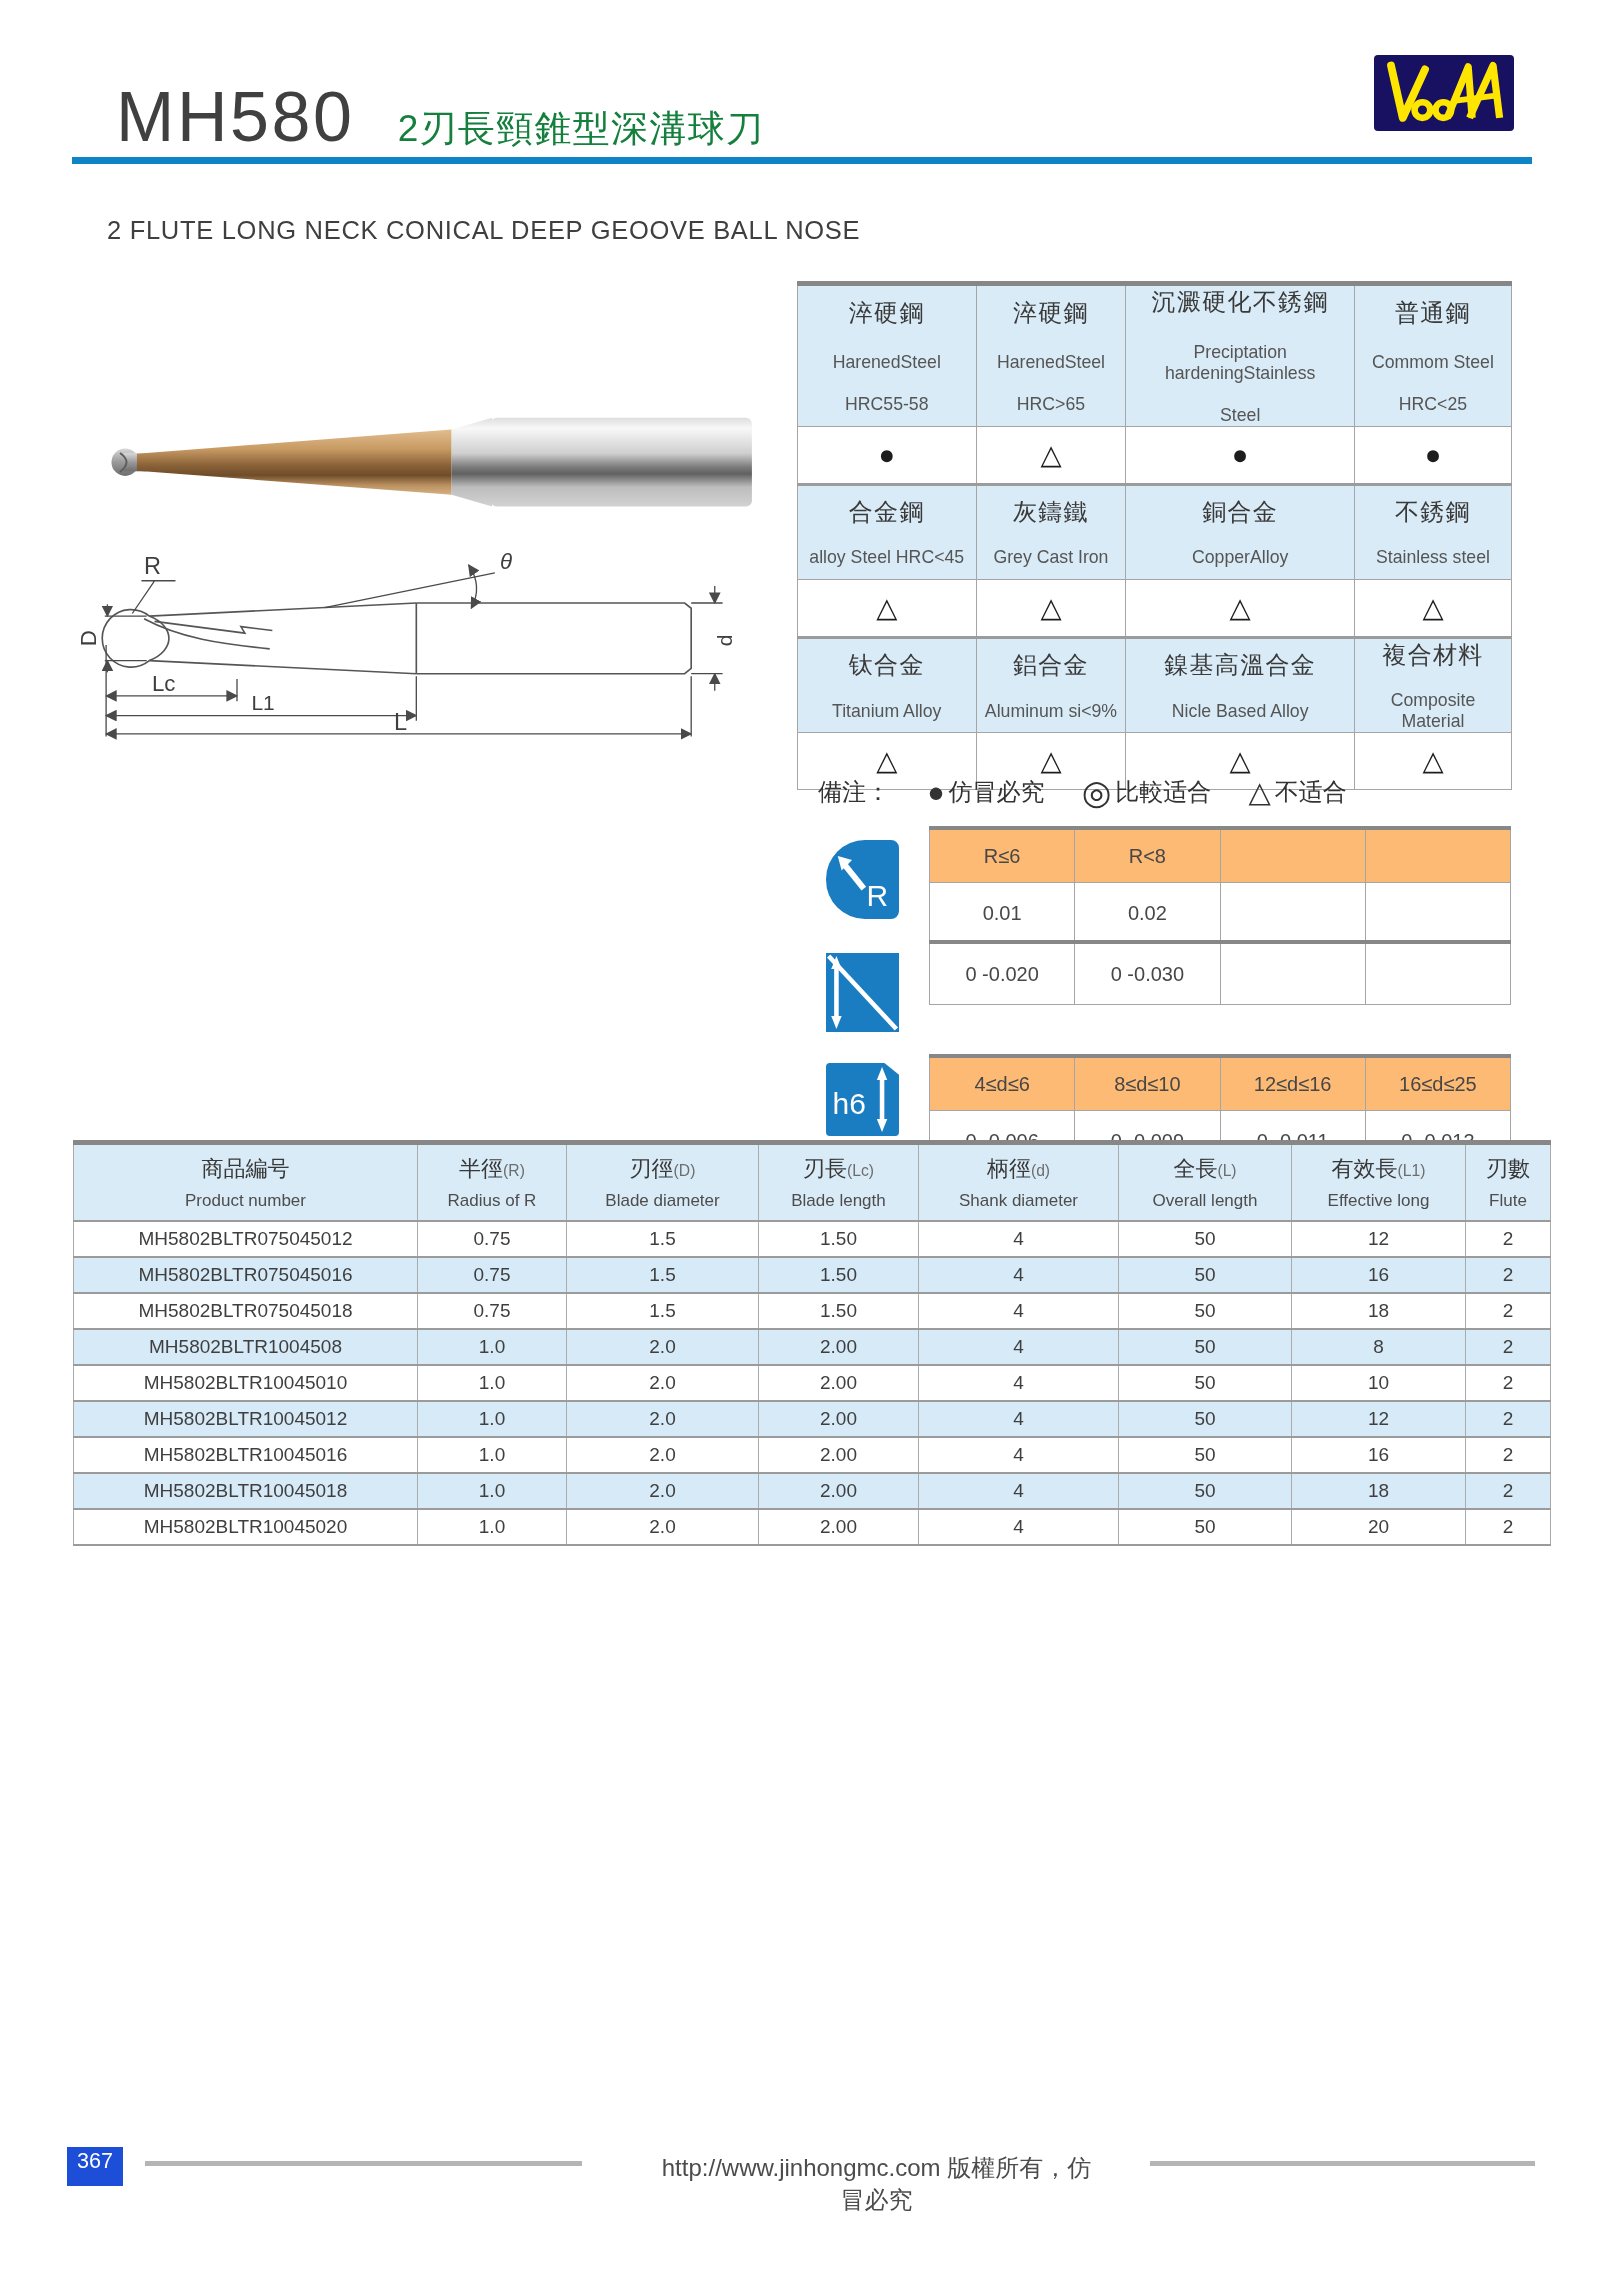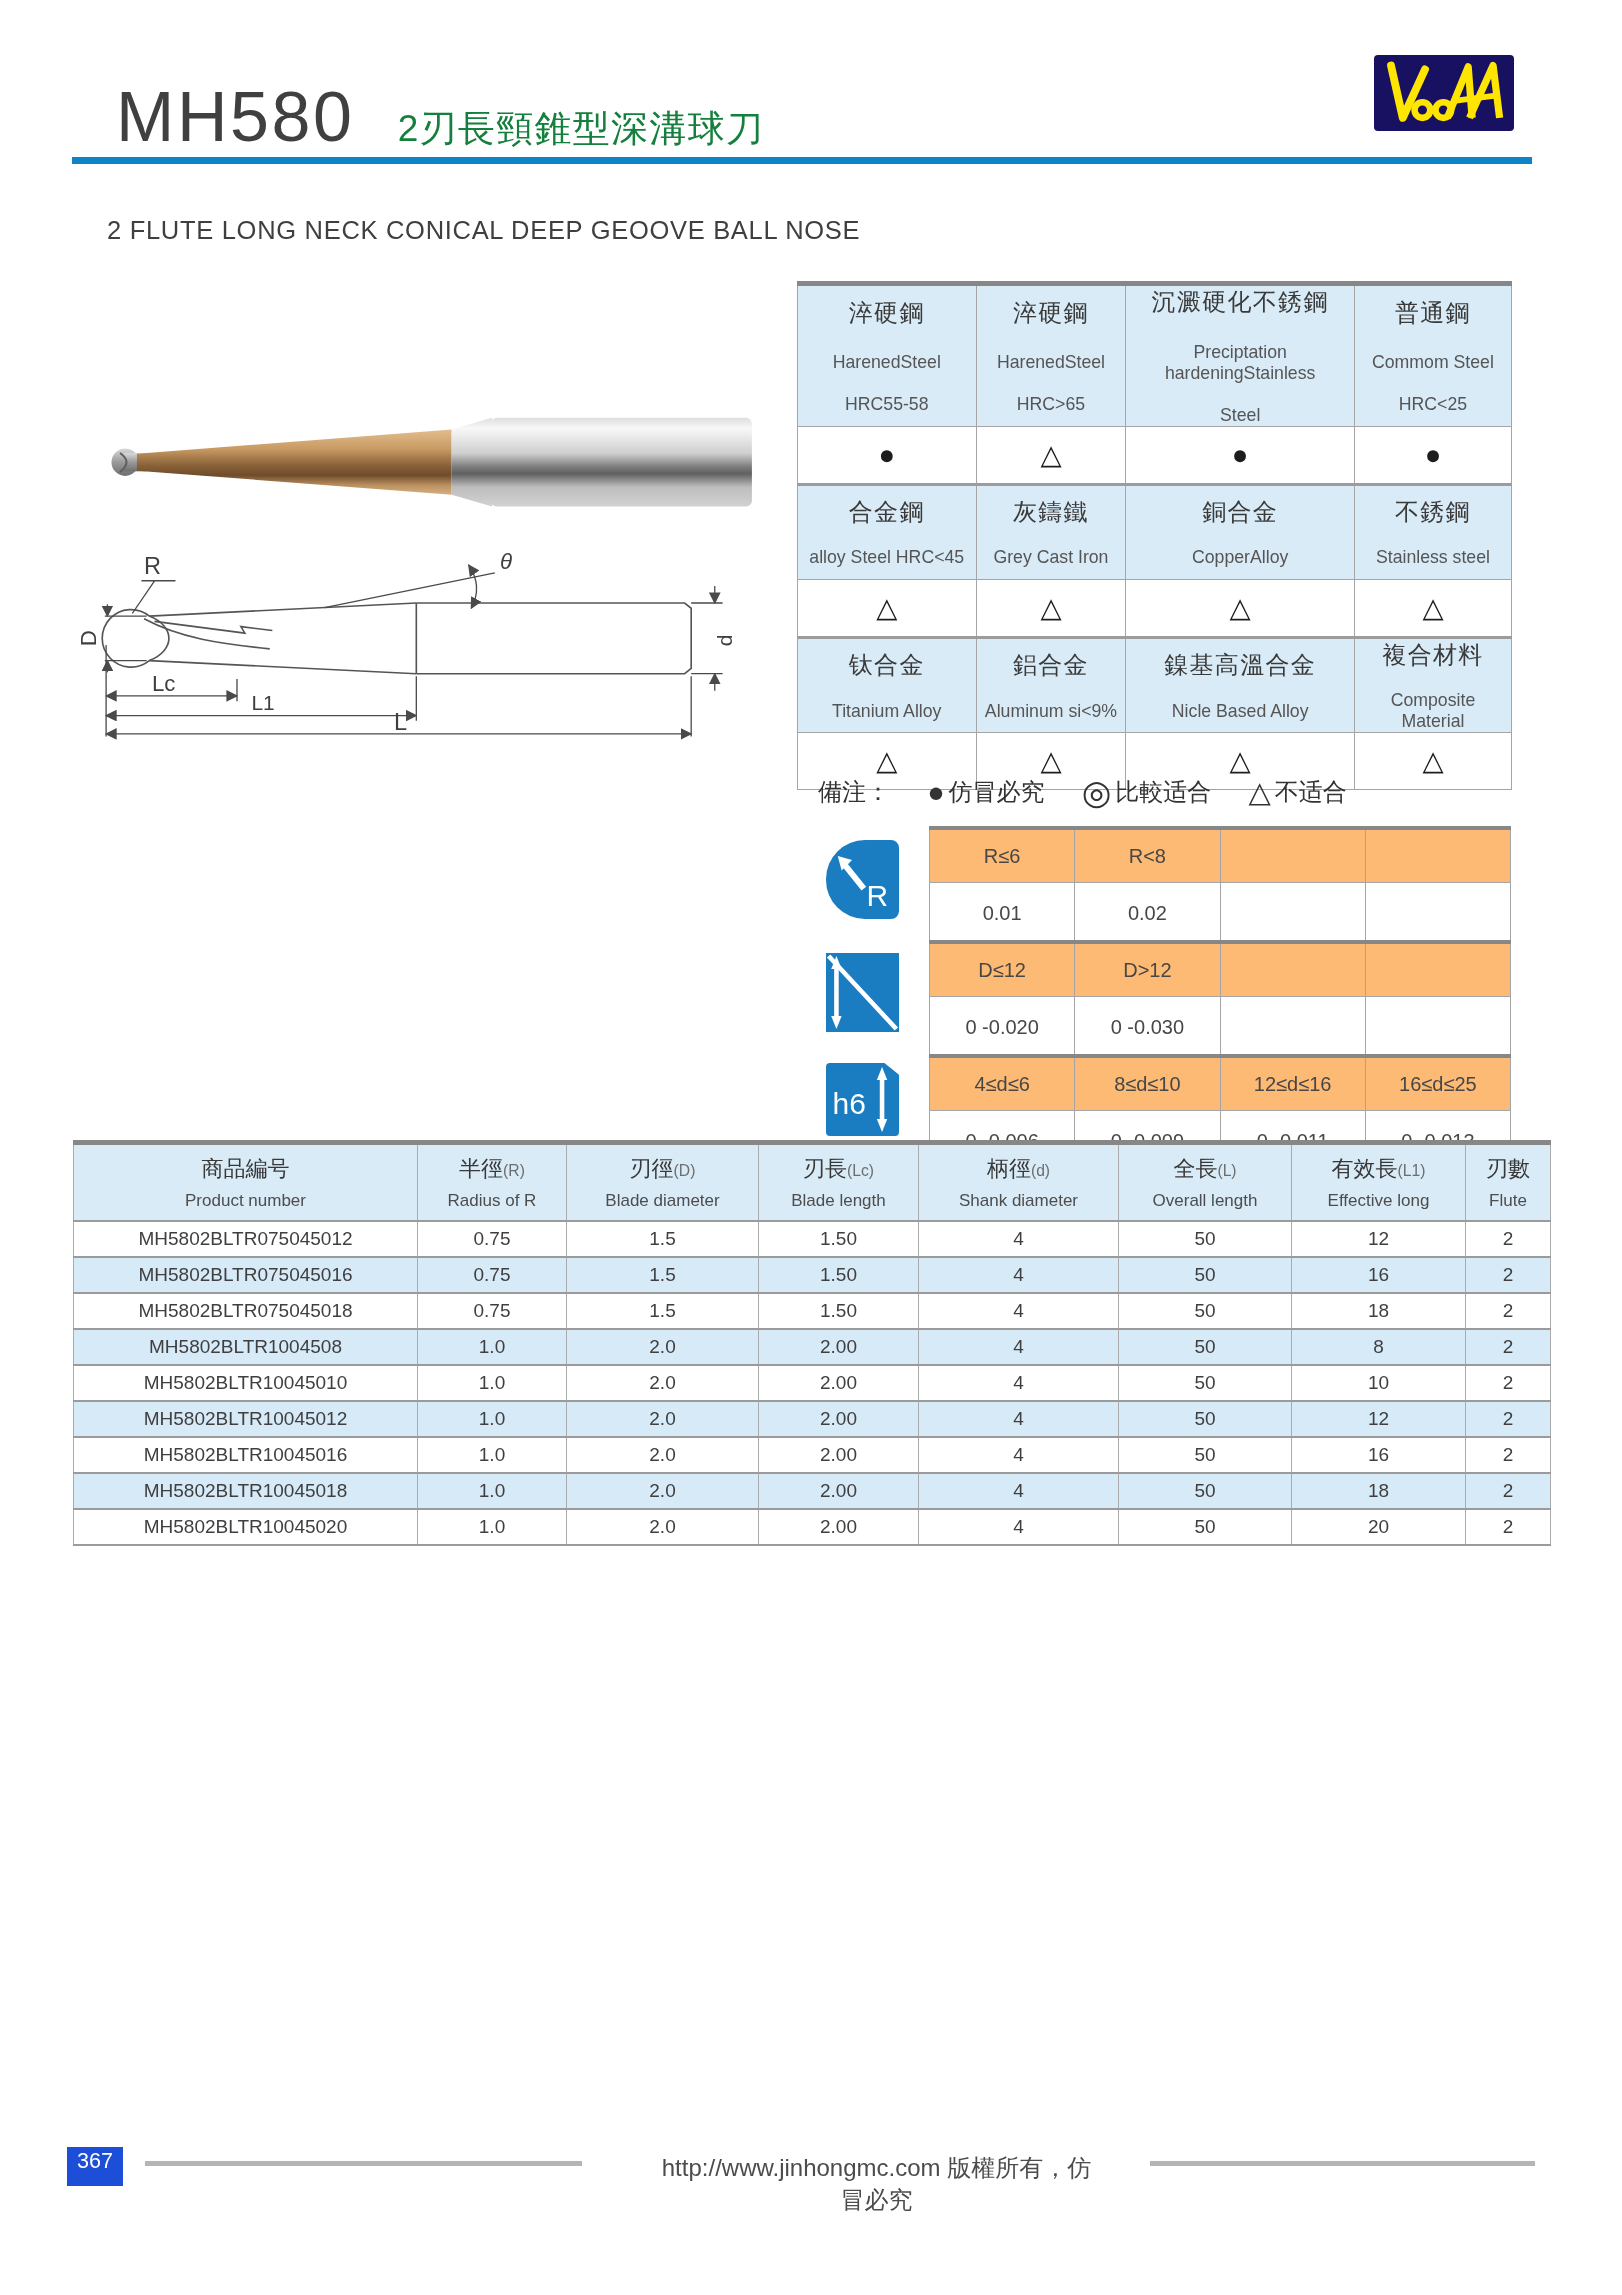--- a/index.html
+++ b/index.html
@@ -312,26 +312,20 @@
     <tr class="tv">
       <td>0.01</td>
       <td>0.02</td>
       <td></td>
       <td></td>
     </tr>
   </tbody>
     </table>
   <table class="tol" id="tol-d">
     <tbody>
-        <tr class="th">
-      <td>D≤12</td>
-      <td>D&gt;12</td>
-      <td></td>
-      <td></td>
-    </tr>
     <tr class="tv">
       <td>0 -0.020</td>
       <td>0 -0.030</td>
       <td></td>
       <td></td>
     </tr>
   </tbody>
     </table>
   <table class="tol" id="tol-h6">
     <tbody>

